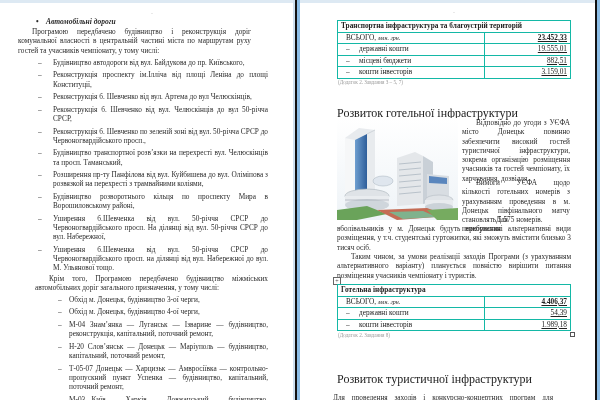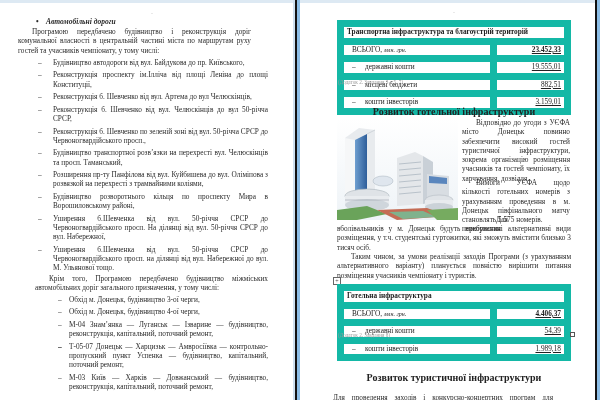--- a/index.html
+++ b/index.html
@@ -28,31 +28,31 @@
   .lp-intro { position:absolute; left:18px; top:24px; width:233px; text-indent:14px; }
   .lp-list { position:absolute; left:35px; width:233px; margin:0; padding:0; list-style:none; }
   .lp-list li { position:relative; padding-left:18px; margin-bottom:3.2px; }
   .lp-list li .dash { position:absolute; left:3px; top:0; }
   .lp-list2 li { padding-left:34px; }
   .lp-list2 li .dash { left:23px; }
   .lp-para2 { position:absolute; left:35px; top:237px; width:233px; text-indent:14px; }
 
   
   table.fin { position:absolute; border-collapse:collapse; font-size:7.3px; }
-  table.fin td { border:7px solid #14b8a6; padding:0 3px; height:10.5px; line-height:10.5px; white-space:nowrap; }
+  table.fin td { border:1px solid #14b8a6; padding:0 3px; height:10.5px; line-height:10.5px; white-space:nowrap; }
   table.fin .title-cell { font-weight:bold; text-align:left; }
   table.fin .total-label { padding-left:8px; }
   table.fin .total-label .unit { font-style:italic; font-size:6px; }
   table.fin .num { text-align:right;text-decoration:underline; }
   table.fin .num.bold { font-weight:bold; }
   table.fin .sub { padding-left:8px; }
   table.fin .sub .dash { display:inline-block; width:13px; }
   .src { position:absolute; font-size:5.2px; color:#9a9a9a; }
 
-  .section-title { position:absolute; font-weight:bold; font-size:10px; text-align:center; }
+  .section-title { position:absolute; font-weight:normal; font-size:12px; }
   .hotel-img { position:absolute; left:337px; top:118px; width:121px; height:102px; overflow:hidden; }
   .rp-text { position:absolute; }
   .anchor-icon { position:absolute; left:333px; top:277px; width:6px; height:6px; border:1px solid #666; font-size:6px; line-height:6px; text-align:center; color:#444; background:#fff;}
   .resize-handle { position:absolute; left:570px; top:332px; width:3px; height:3px; border:1px solid #555; background:#fff; }
 </style>
 </head>
 <body>
 
 <div class="topstrip"></div>
 
@@ -77,21 +77,21 @@
       <li><span class="dash">–</span><span>Уширення б.Шевченка від вул. 50-річчя СРСР до Червоногвардійського просп. На ділянці від вул. 50-річчя СРСР до вул. Набережної,</span></li>
       <li><span class="dash">–</span><span>Уширення б.Шевченка від вул. 50-річчя СРСР до Червоногвардійського просп. на ділянці від вул. Набережної до вул. М. Ульянової тощо.</span></li>
     </ul>
 
   <div class="lp-para2 txt just" style="top: 271px;">Крім того, Програмою передбачено будівництво міжміських автомобільних доріг загального призначення, у тому числі:</div>
 
   <ul class="lp-list lp-list2 txt just" id="list2" style="top: 292px; left: 35px;">
       <li><span class="dash">–</span><span>Обхід м. Донецьк, будівництво 3-ої черги,</span></li>
       <li><span class="dash">–</span><span>Обхід м. Донецьк, будівництво 4-ої черги,</span></li>
       <li><span class="dash">–</span><span>М-04 Знам’янка — Луганськ — Ізварине — будівництво, реконструкція, капітальний, поточний ремонт,</span></li>
-      <li><span class="dash">–</span></li>
+      <li><span class="dash">–</span><span>Н-20 Слов’янськ — Донецьк — Маріуполь — будівництво, капітальний, поточний ремонт,</span></li>
       <li><span class="dash">–</span><span>Т-05-07 Донецьк — Харцизьк — Амвросіївка — контрольно-пропускний пункт Успенка — будівництво, капітальний, поточний ремонт,</span></li>
       <li><span class="dash">–</span><span>М-03 Київ — Харків — Довжанський — будівництво, реконструкція, капітальний, поточний ремонт,</span></li>
     </ul>
 </div>
 
 <div class="sep-gap" style="left:293px; width:2px;"></div>
 <div class="sep-dark" style="left:295px;"></div>
 <div class="sep-blue" style="left:297px; width:3px;"></div>
 
 <div class="page" id="page-right" style="top:3px;"></div>

